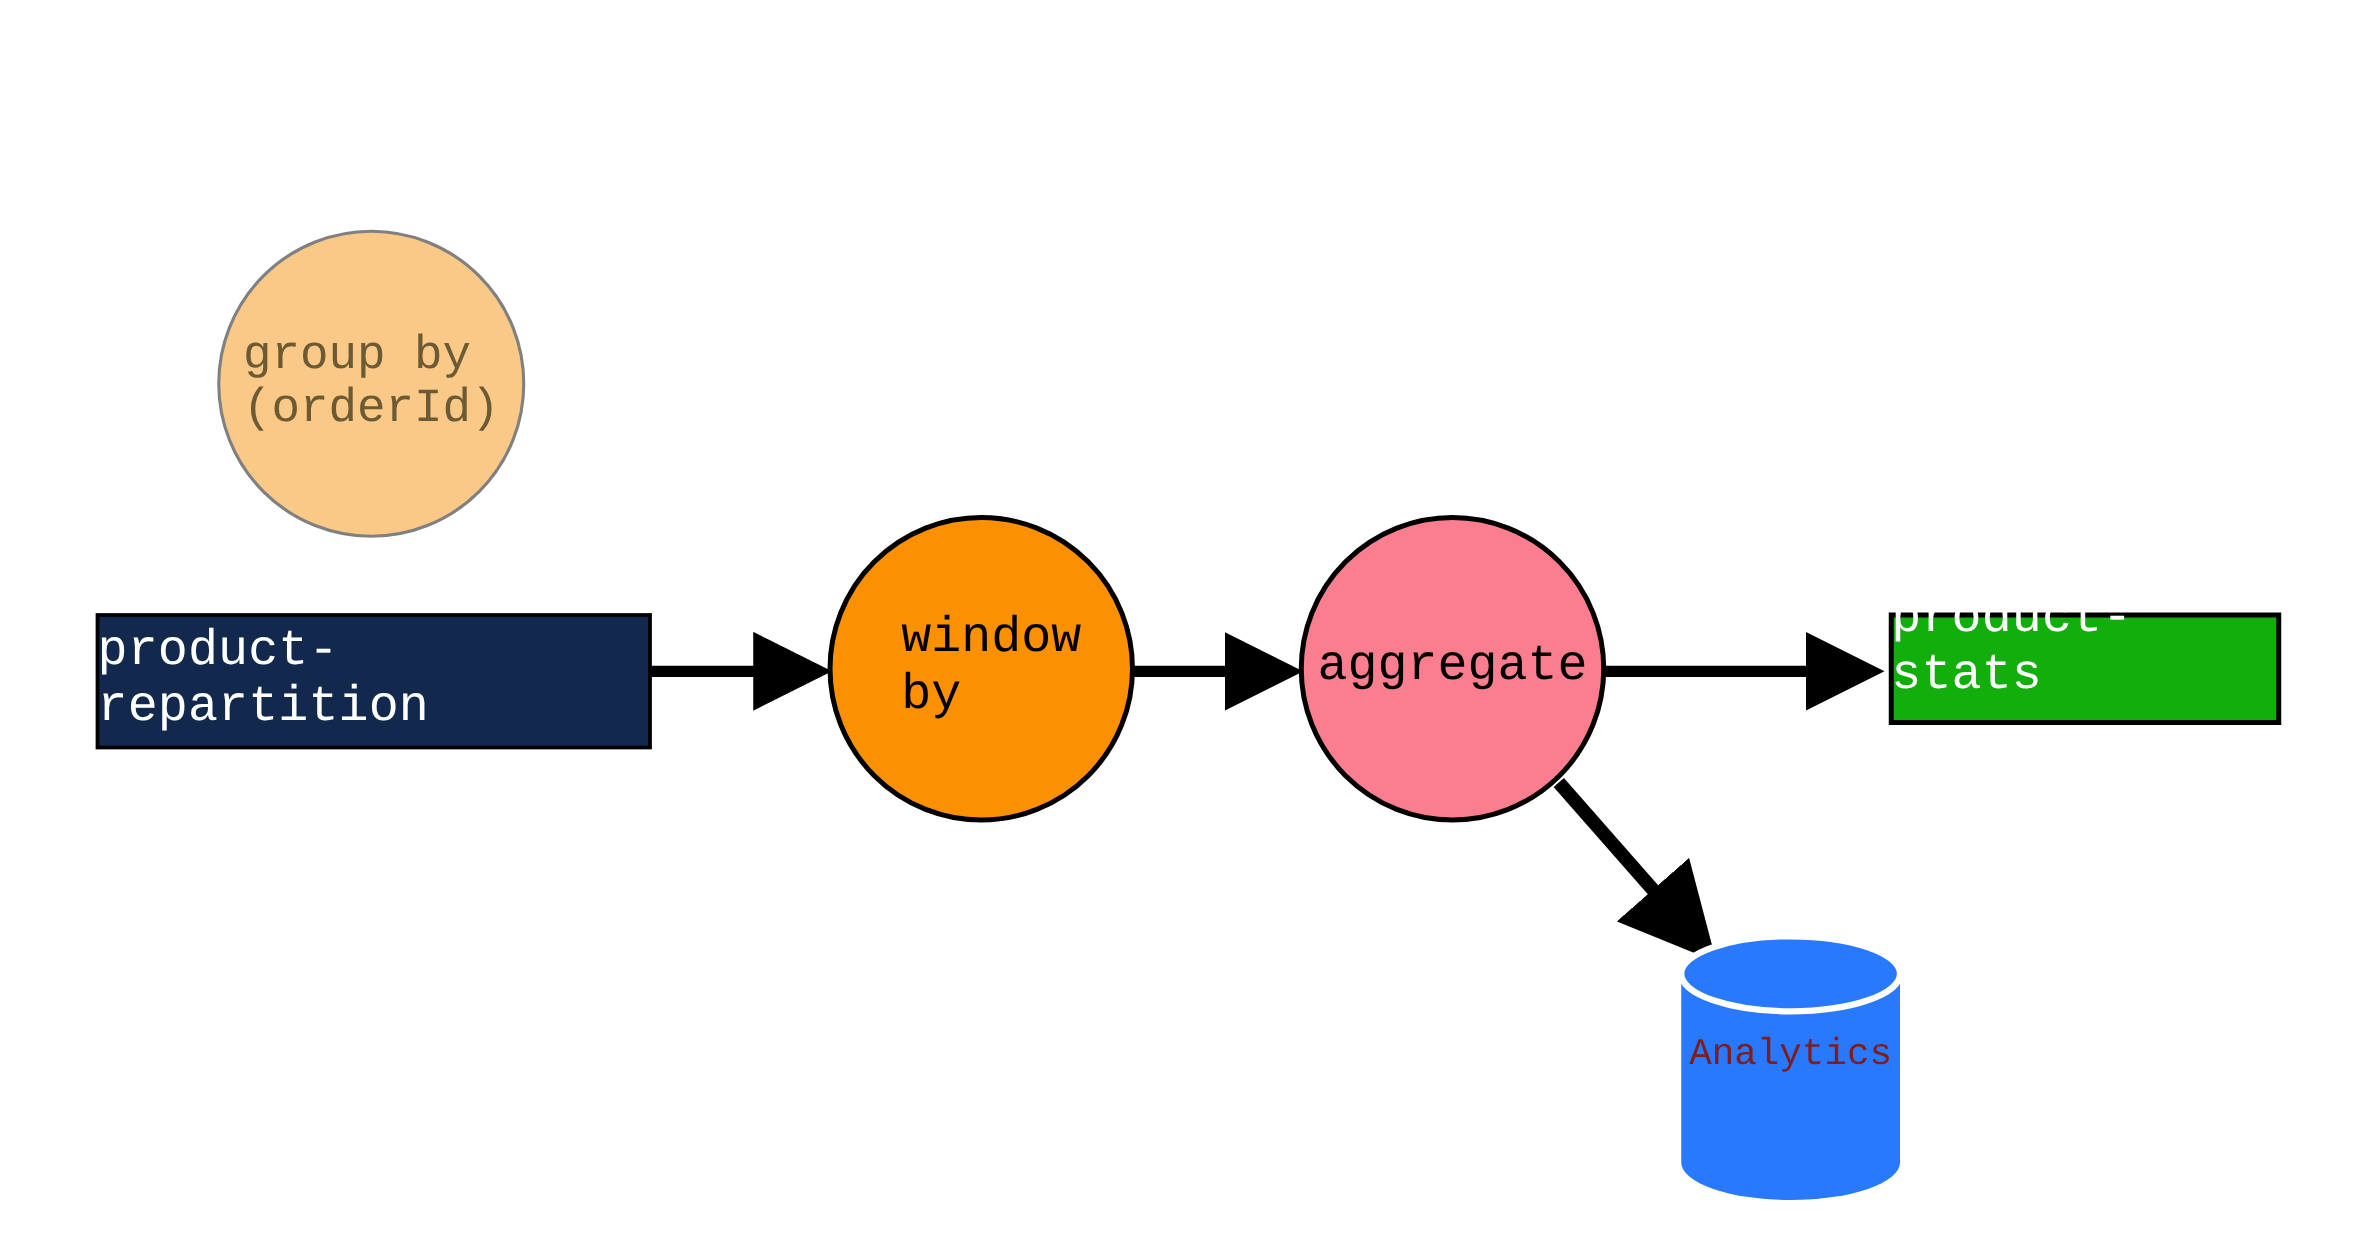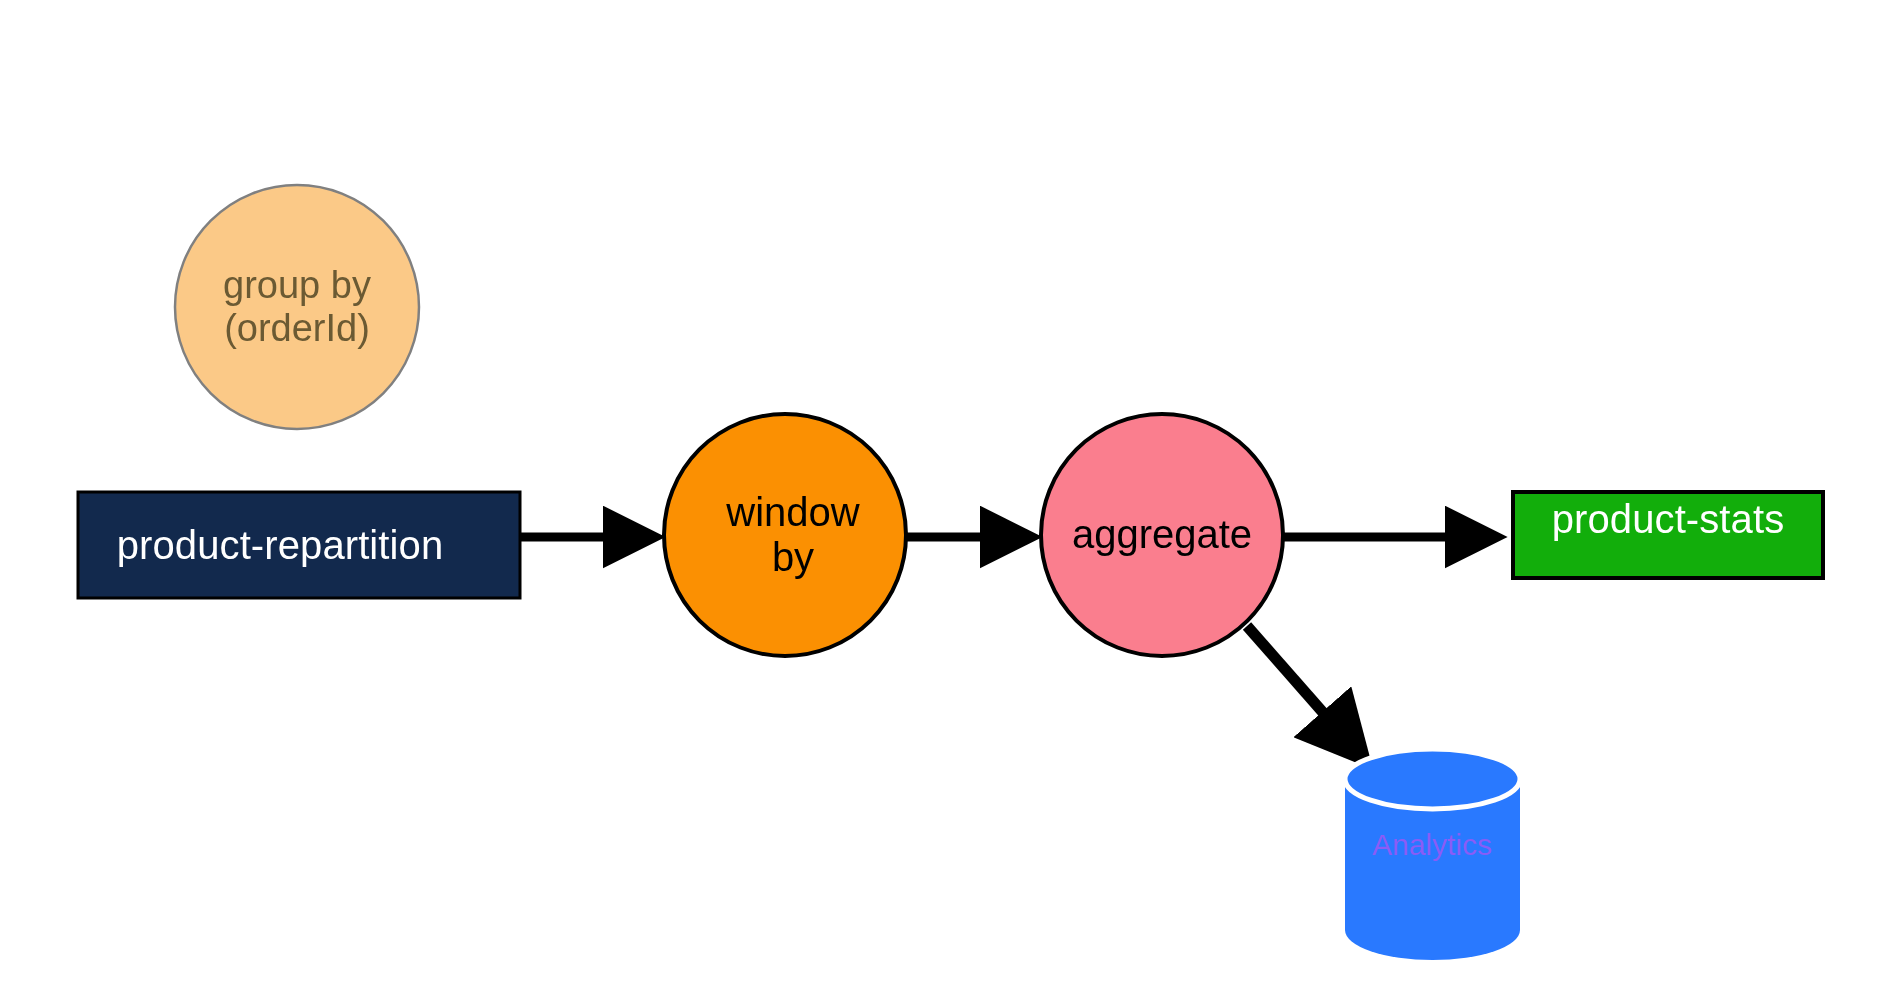--- a/index.html
+++ b/index.html
@@ -22,44 +22,45 @@
     left: 0;
     top: 0;
     width: 1898px;
     height: 1008px;
   }
   .node-label {
     position: absolute;
     display: flex;
     align-items: center;
     justify-content: center;
-    text-align: center;
+    text-align: left;
     pointer-events: none;
     white-space: pre-line;
     line-height: 1.12;
+    font-family: Liberation Mono, monospace;
   }
 
   
   .topic-box-label {
     color: #ffffff;
     font-size: 40px;
     letter-spacing: 0.1px;
   }
 
   
   .proc-label {
     color: #000000;
     font-size: 40px;
   }
   .ghost-label {
     color: #6b5a33;
     font-size: 38px;
   }
   .store-label {
-    color: #8b5cf6;
+    color: #7f1d1d;
     font-size: 30px;
   }
 </style>
 </head>
 <body>
 
 <div id="canvas">
 
   <svg id="diagram-svg" viewBox="0 0 1898 1008" xmlns="http://www.w3.org/2000/svg">
     <defs>

